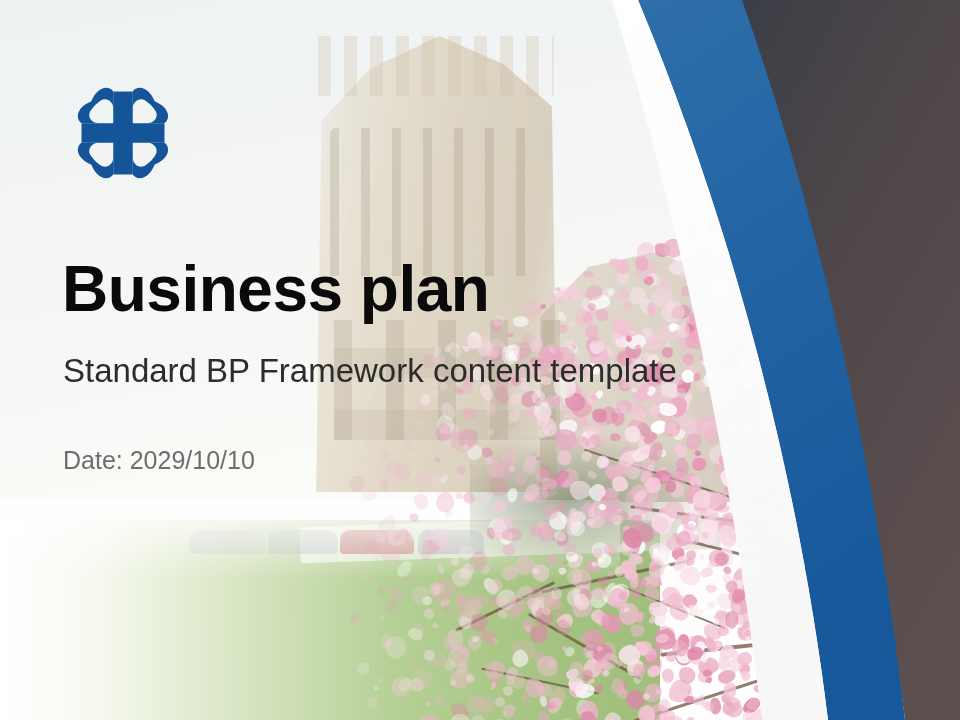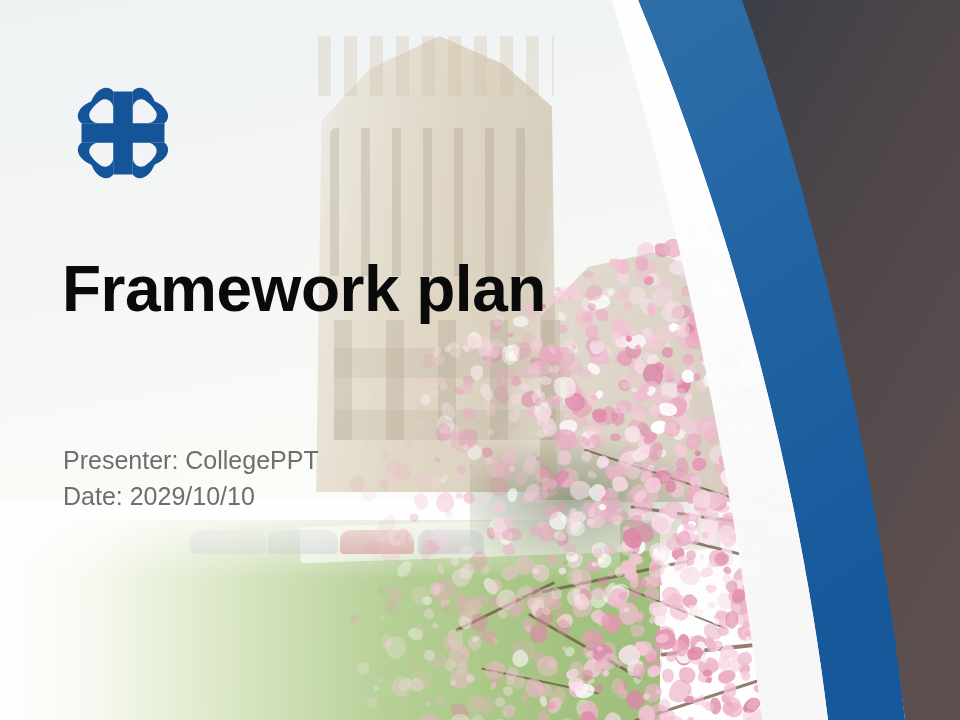--- a/index.html
+++ b/index.html
@@ -1571,22 +1571,22 @@
 
         <path d="M16 42 L30 42 C24 42 20 36 24 31 L31 22 C12 26 10 38 16 42 Z"></path>
         <path d="M16 58 L30 58 C24 58 20 64 24 69 L31 78 C12 74 10 62 16 58 Z"></path>
 
         <path d="M84 42 L70 42 C76 42 80 36 76 31 L69 22 C88 26 90 38 84 42 Z"></path>
         <path d="M84 58 L70 58 C76 58 80 64 76 69 L69 78 C88 74 90 62 84 58 Z"></path>
       </g>
     </svg>
   </div>
 
-  <div class="title">Framework plan</div>
-
+  <div class="title">Business plan</div>
+
+  <div class="subtitle">Standard BP Framework content template</div>
 
   <div class="meta">
-    <div>Presenter: CollegePPT</div>
     <div>Date: 2029/10/10</div>
   </div>
 
 
 </div>
 
 </body></html>

